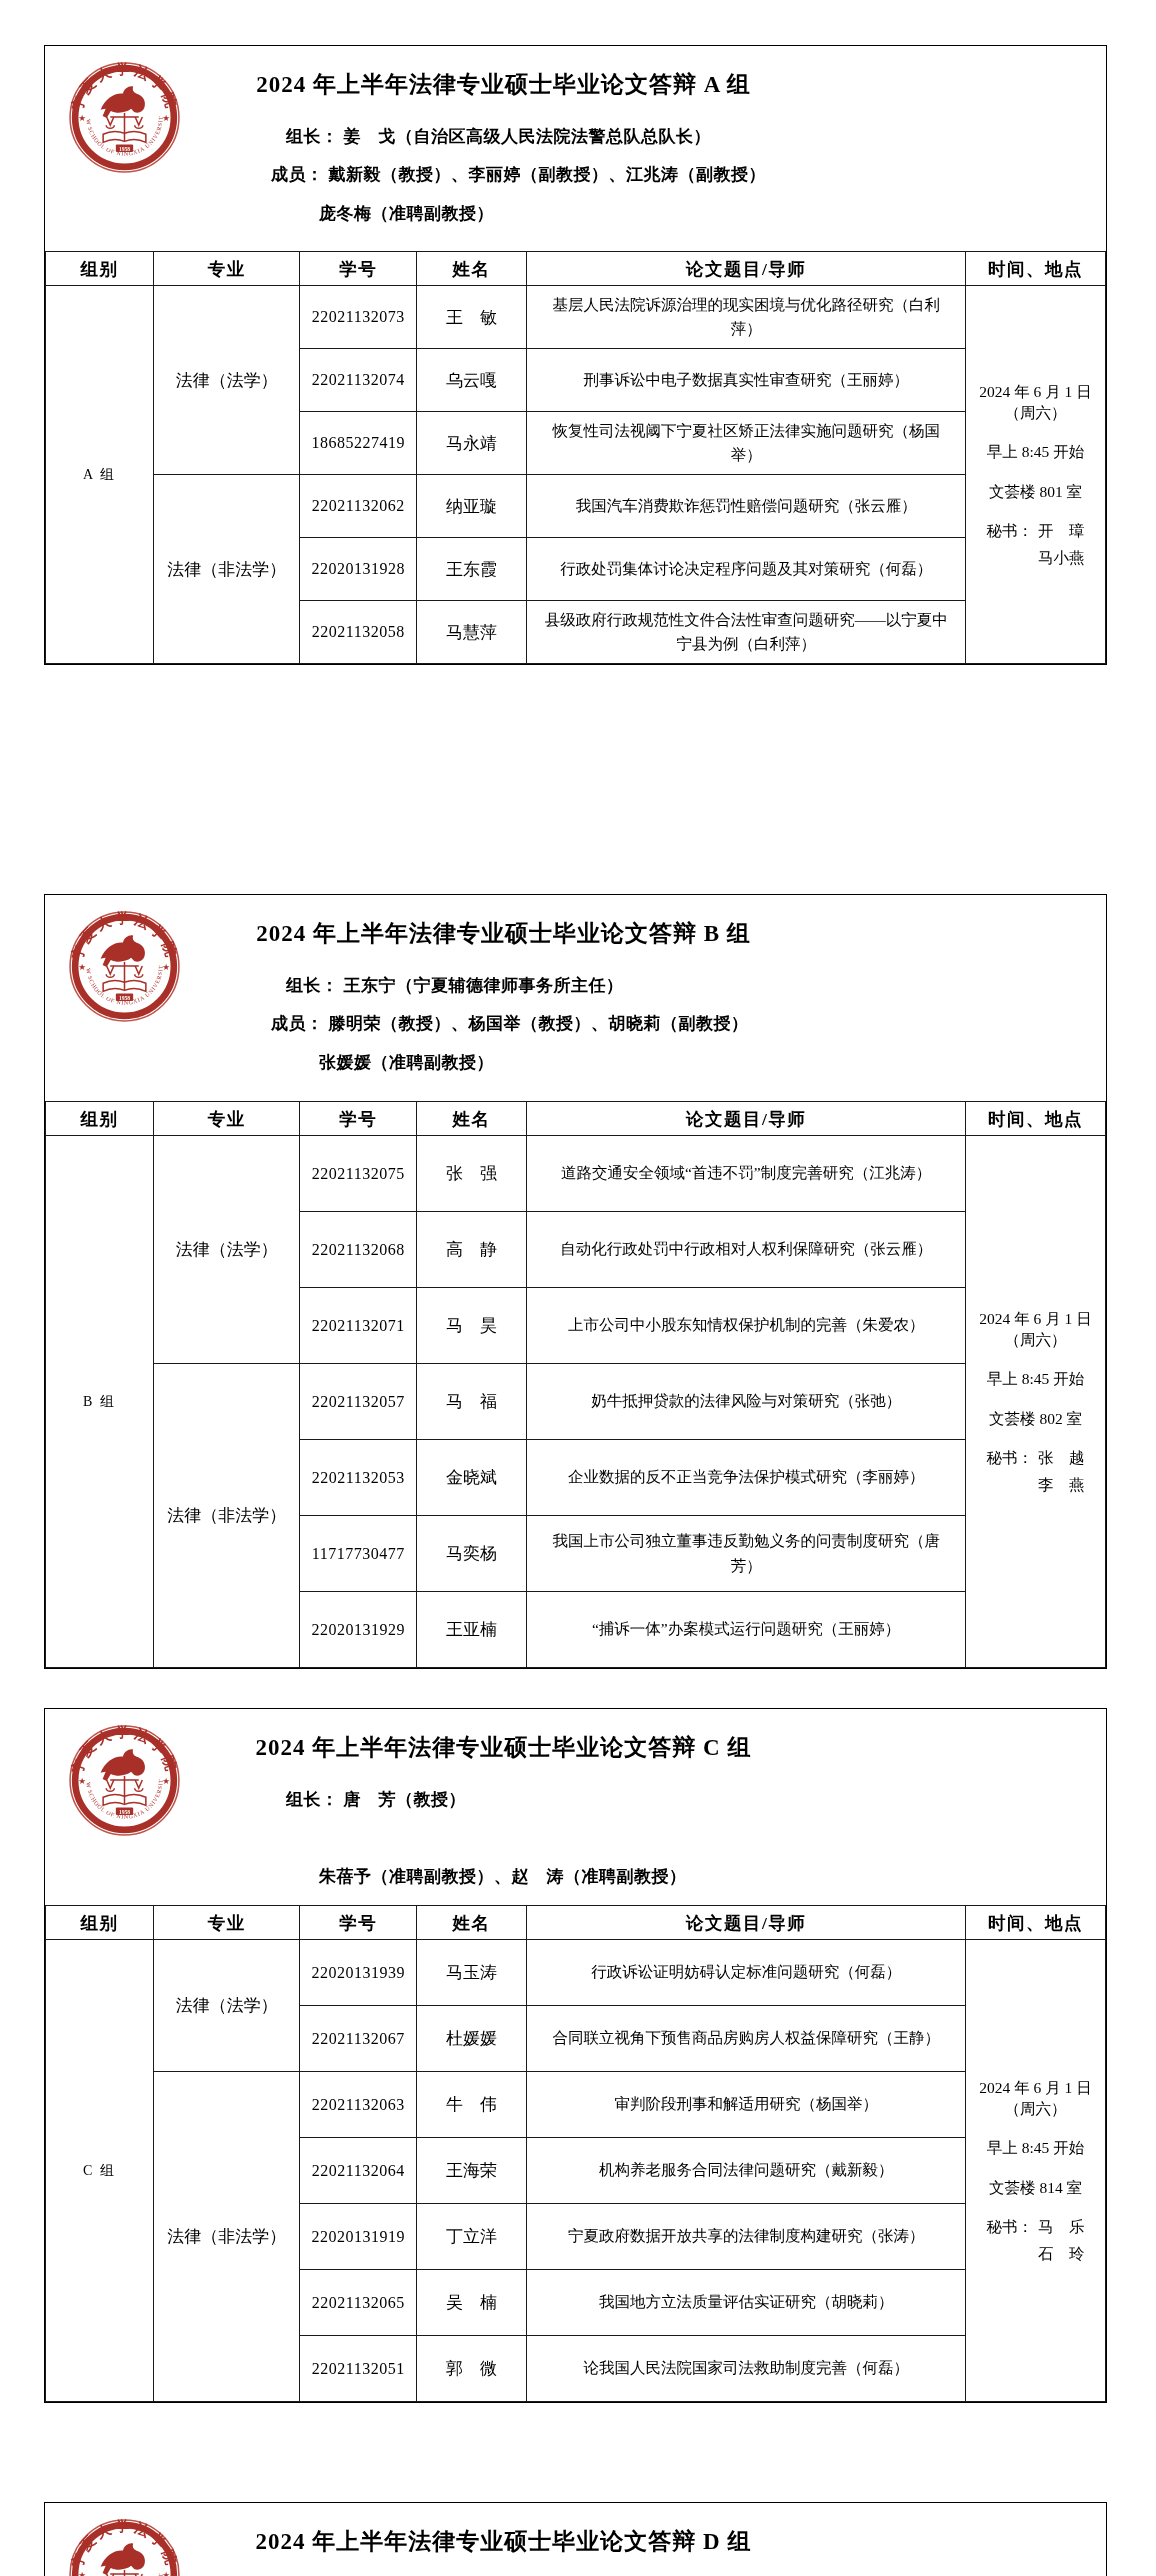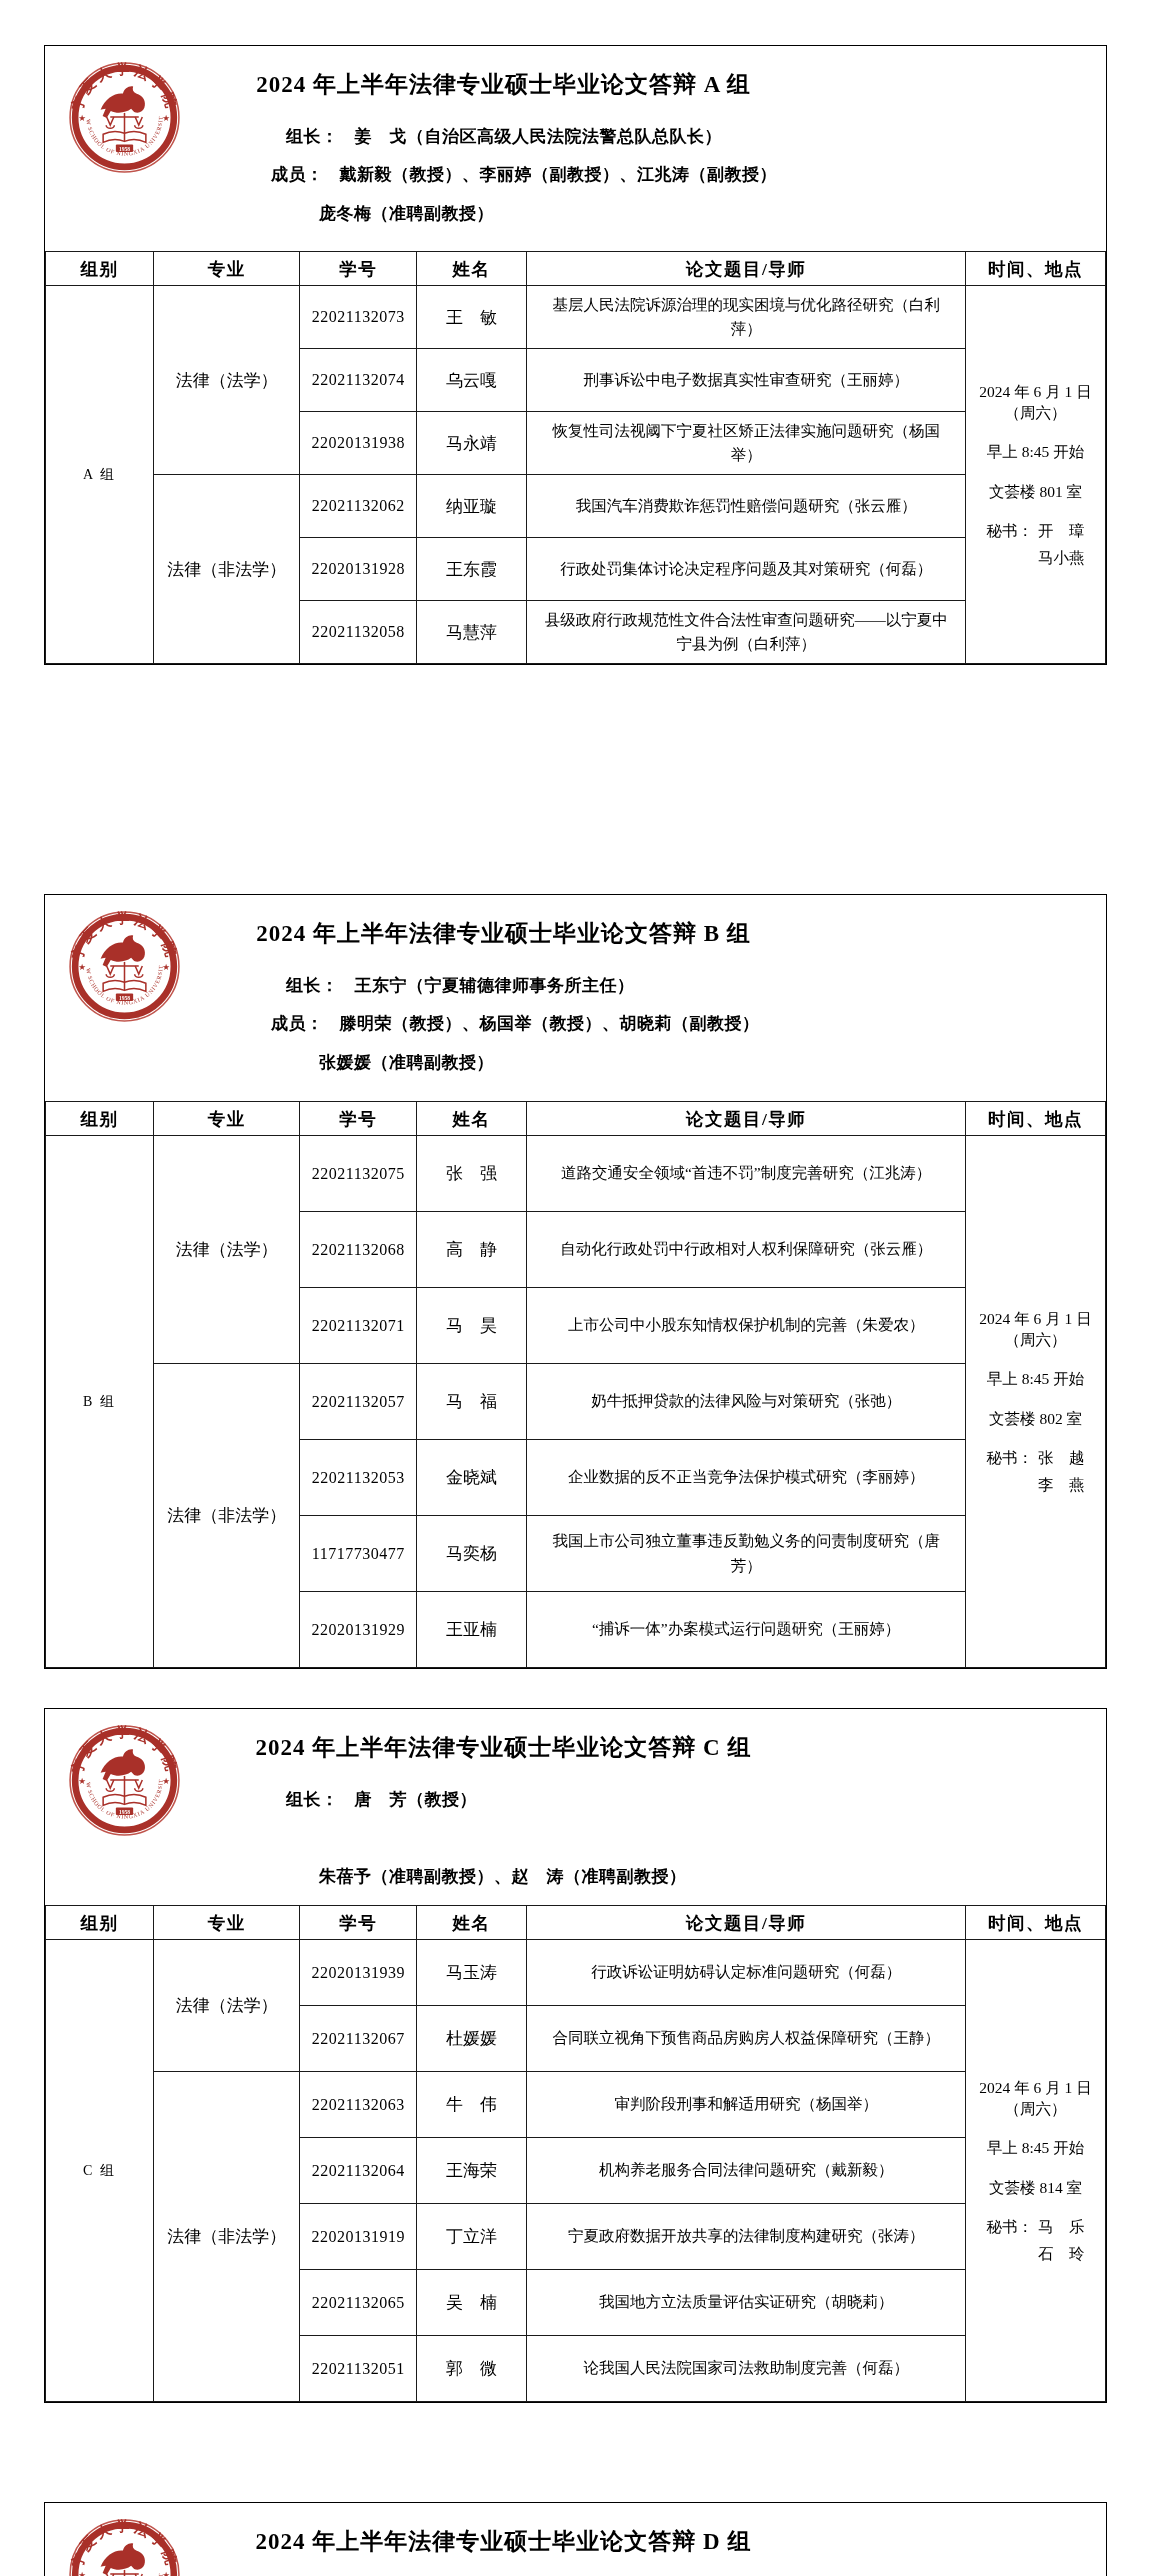--- a/index.html
+++ b/index.html
@@ -13,21 +13,21 @@
   .s0 .hdr{height:205px}.s1 .hdr{height:206px}.s2 .hdr{height:196px}.s3 .hdr{height:194px}
   .logo{position:absolute;left:20.6px;top:13.4px;}
   .title{
     position:absolute;top:23px;left:0;width:100%;text-align:center;
     font-size:23px;font-weight:bold;letter-spacing:1px;transform:translateX(-72px);
   }
   .meta{position:absolute;font-size:17px;font-weight:bold;letter-spacing:0.5px;white-space:nowrap;}
   .m1{top:79px;left:241px}
   .m2{top:117px;left:226px}
   .m3{top:156px;left:274px}
-  .meta .label{margin-right:16px;}
+  .meta .label{margin-right:5px;}
   table.grid{width:100%;border-collapse:collapse;table-layout:fixed;border-radius:21px;}
   .grid th,.grid td{border:1px solid #1a1a1a;text-align:center;vertical-align:middle;padding:0 3.1px;box-sizing:border-box;}
   .grid th{font-size:17.5px;font-weight:bold;height:34px;letter-spacing:1.5px;}
   .s0 td{height:63px}.s1 td{height:76px}.s2 td{height:66px}
   td.group{font-size:14px;font-weight:normal;letter-spacing:2.1px;}
   td.major{font-size:17px;}
   td.sid{font-size:16px;letter-spacing:0.5px;}
   td.sname{font-size:17px;}
   td.thesis{font-size:15.5px;line-height:1.55;padding:0 15.5px;}
   td.sched{padding:0 6.2px;}
@@ -115,21 +115,21 @@
               </div>
             </div>
           </td>
         </tr>
         <tr class="data">
           <td class="sid">22021132074</td>
           <td class="sname">乌云嘎</td>
           <td class="thesis">刑事诉讼中电子数据真实性审查研究（王丽婷）</td>
         </tr>
         <tr class="data">
-          <td class="sid">22020131938</td>
+          <td class="sid">18685227419</td>
           <td class="sname">马永靖</td>
           <td class="thesis">恢复性司法视阈下宁夏社区矫正法律实施问题研究（杨国举）</td>
         </tr>
         <tr class="data">
           <td class="major" rowspan="3">法律（非法学）</td>
           <td class="sid">22021132062</td>
           <td class="sname">纳亚璇</td>
           <td class="thesis">我国汽车消费欺诈惩罚性赔偿问题研究（张云雁）</td>
         </tr>
         <tr class="data">

